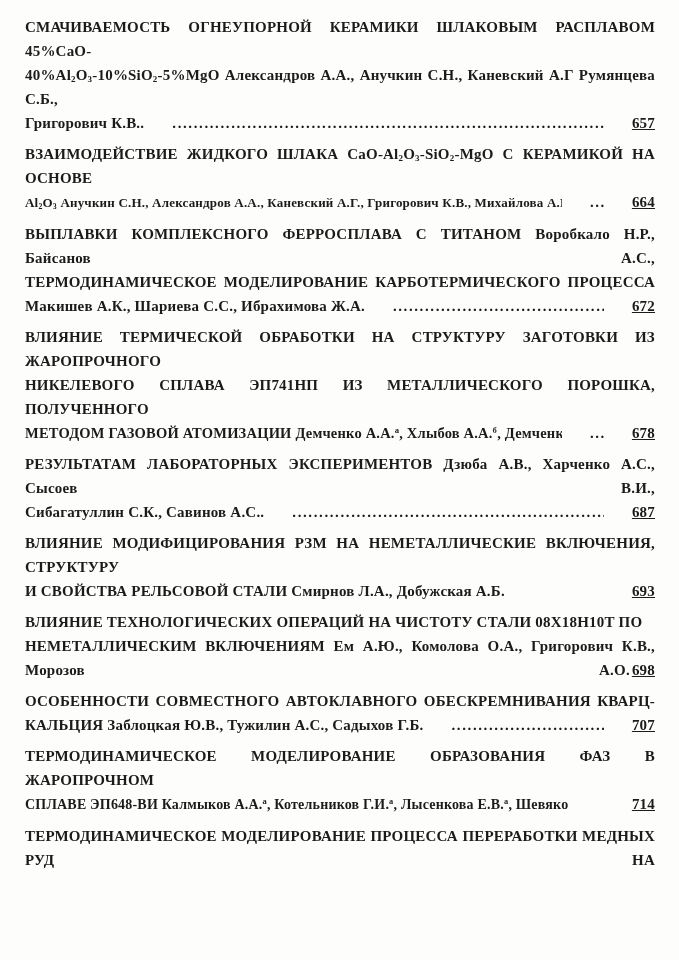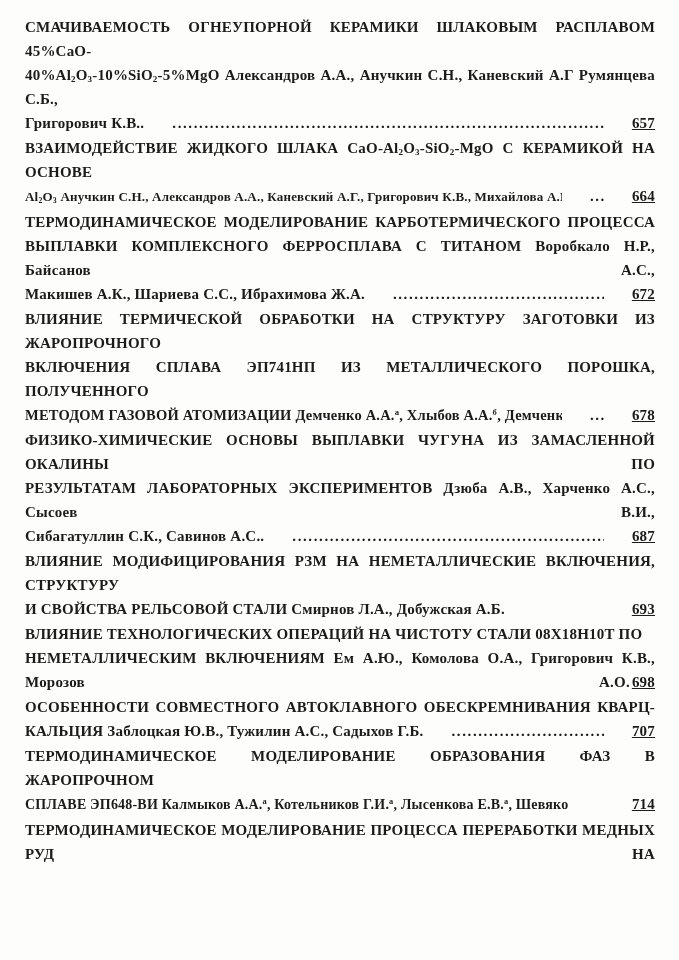--- a/index.html
+++ b/index.html
@@ -10,21 +10,21 @@
     color: #1b1b1b;
     -webkit-font-smoothing: antialiased;
   }
   .page {
     box-sizing: border-box;
     width: 679px; height: 960px;
     padding: 15px 24px 0 25px;
     overflow: hidden;
   }
   .toc { display: block; }
-  .entry { margin-top: 1px; }
+  .entry { margin-top: 7px; }
   .entry:first-child { margin-top: 0; }
   .line {
     font-size: 15px; line-height: 24px;
     font-weight: 600;
     letter-spacing: 0.2px;
     text-align: justify;
     text-align-last: justify;
     overflow: hidden;
     white-space: normal;
   }
@@ -71,39 +71,38 @@
       </div>
       <div class="entry">
         <div class="line">ВЗАИМОДЕЙСТВИЕ ЖИДКОГО ШЛАКА CaO-Al<sub>2</sub>O<sub>3</sub>-SiO<sub>2</sub>-MgO С КЕРАМИКОЙ НА ОСНОВЕ</div>
         <div class="lastline">
           <span class="lt" style="font-size: 13px;">Al<sub>2</sub>O<sub>3</sub> Анучкин С.Н., Александров А.А., Каневский А.Г., Григорович К.В., Михайлова А.Б. </span>
           <span class="dots">............................................................................................................................................................................................................................................................................................................</span>
           <span class="pg">664</span>
         </div>
       </div>
       <div class="entry">
+        <div class="line">ВЫПЛАВКИ КОМПЛЕКСНОГО ФЕРРОСПЛАВА С ТИТАНОМ Воробкало Н.Р., Байсанов А.С.,</div>
         <div class="line">ТЕРМОДИНАМИЧЕСКОЕ МОДЕЛИРОВАНИЕ КАРБОТЕРМИЧЕСКОГО ПРОЦЕССА</div>
-        <div class="line">ВЫПЛАВКИ КОМПЛЕКСНОГО ФЕРРОСПЛАВА С ТИТАНОМ Воробкало Н.Р., Байсанов А.С.,</div>
         <div class="lastline">
           <span class="lt">Макишев А.К., Шариева С.С., Ибрахимова Ж.А. </span>
           <span class="dots">............................................................................................................................................................................................................................................................................................................</span>
           <span class="pg">672</span>
         </div>
       </div>
       <div class="entry">
         <div class="line">ВЛИЯНИЕ ТЕРМИЧЕСКОЙ ОБРАБОТКИ НА СТРУКТУРУ ЗАГОТОВКИ ИЗ ЖАРОПРОЧНОГО</div>
-        <div class="line">ВКЛЮЧЕНИЯ СПЛАВА ЭП741НП ИЗ МЕТАЛЛИЧЕСКОГО ПОРОШКА, ПОЛУЧЕННОГО</div>
+        <div class="line">НИКЕЛЕВОГО СПЛАВА ЭП741НП ИЗ МЕТАЛЛИЧЕСКОГО ПОРОШКА, ПОЛУЧЕННОГО</div>
         <div class="lastline">
           <span class="lt" style="font-size: 14.5px;">МЕТОДОМ ГАЗОВОЙ АТОМИЗАЦИИ Демченко А.А.<sup>а</sup>, Хлыбов А.А.<sup>б</sup>, Демченко А.И.<sup>в</sup> </span>
           <span class="dots">............................................................................................................................................................................................................................................................................................................</span>
           <span class="pg">678</span>
         </div>
       </div>
       <div class="entry">
-        <div class="line">ФИЗИКО-ХИМИЧЕСКИЕ ОСНОВЫ ВЫПЛАВКИ ЧУГУНА ИЗ ЗАМАСЛЕННОЙ ОКАЛИНЫ ПО</div>
         <div class="line">РЕЗУЛЬТАТАМ ЛАБОРАТОРНЫХ ЭКСПЕРИМЕНТОВ Дзюба А.В., Харченко А.С., Сысоев В.И.,</div>
         <div class="lastline">
           <span class="lt">Сибагатуллин С.К., Савинов А.С.. </span>
           <span class="dots">............................................................................................................................................................................................................................................................................................................</span>
           <span class="pg">687</span>
         </div>
       </div>
       <div class="entry">
         <div class="line">ВЛИЯНИЕ МОДИФИЦИРОВАНИЯ РЗМ НА НЕМЕТАЛЛИЧЕСКИЕ ВКЛЮЧЕНИЯ, СТРУКТУРУ</div>
         <div class="lastline">

